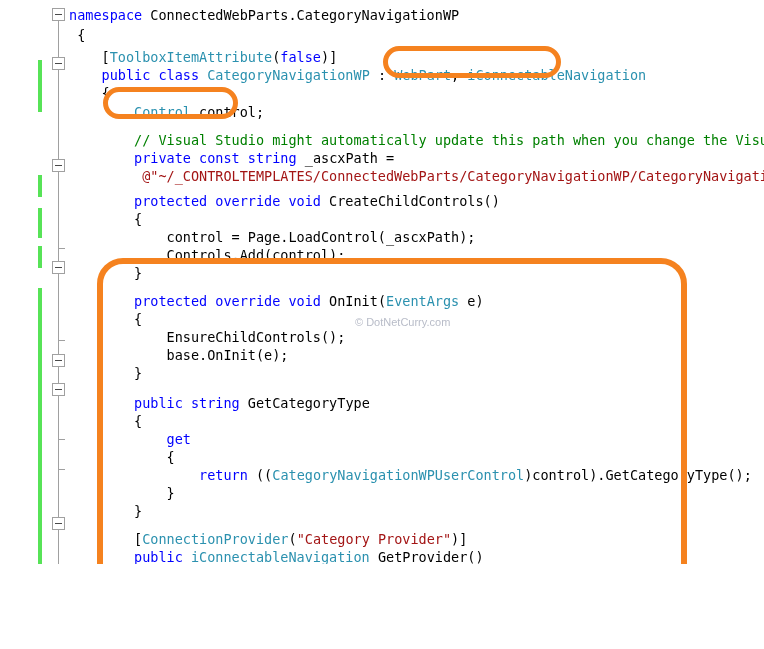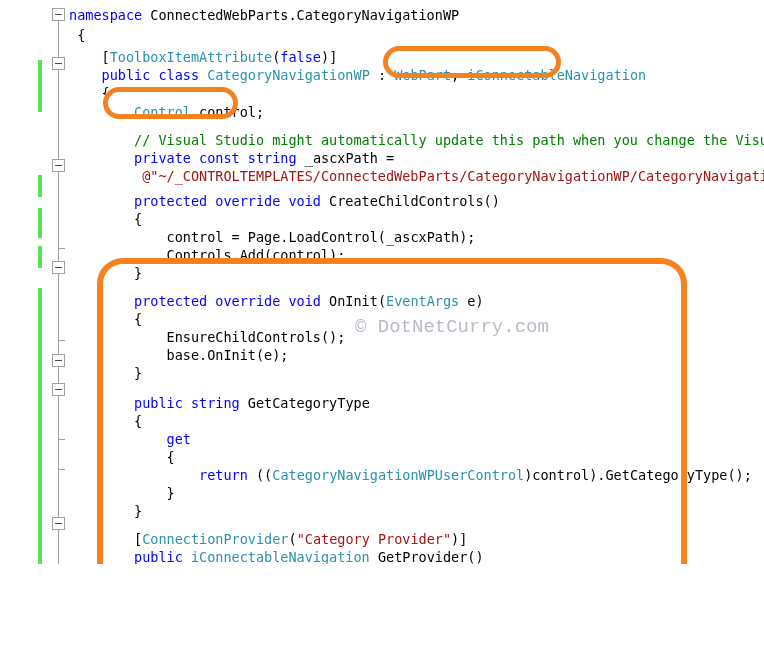--- a/index.html
+++ b/index.html
@@ -107,22 +107,22 @@
     pointer-events: none;
   }
   .hl-big {
     border-width: 6px;
     border-radius: 26px;
   }
 
   
   .watermark {
     position: absolute;
-    font-family: Liberation Mono, monospace;
-    font-size: 19px;
+    font-family: Liberation Sans, sans-serif;
+    font-size: 11px;
     color: #b8bcc8;
     white-space: pre;
   }
 </style>
 </head>
 <body>
 
 <div id="editor">
 
   <div class="gutter" id="gutter">

